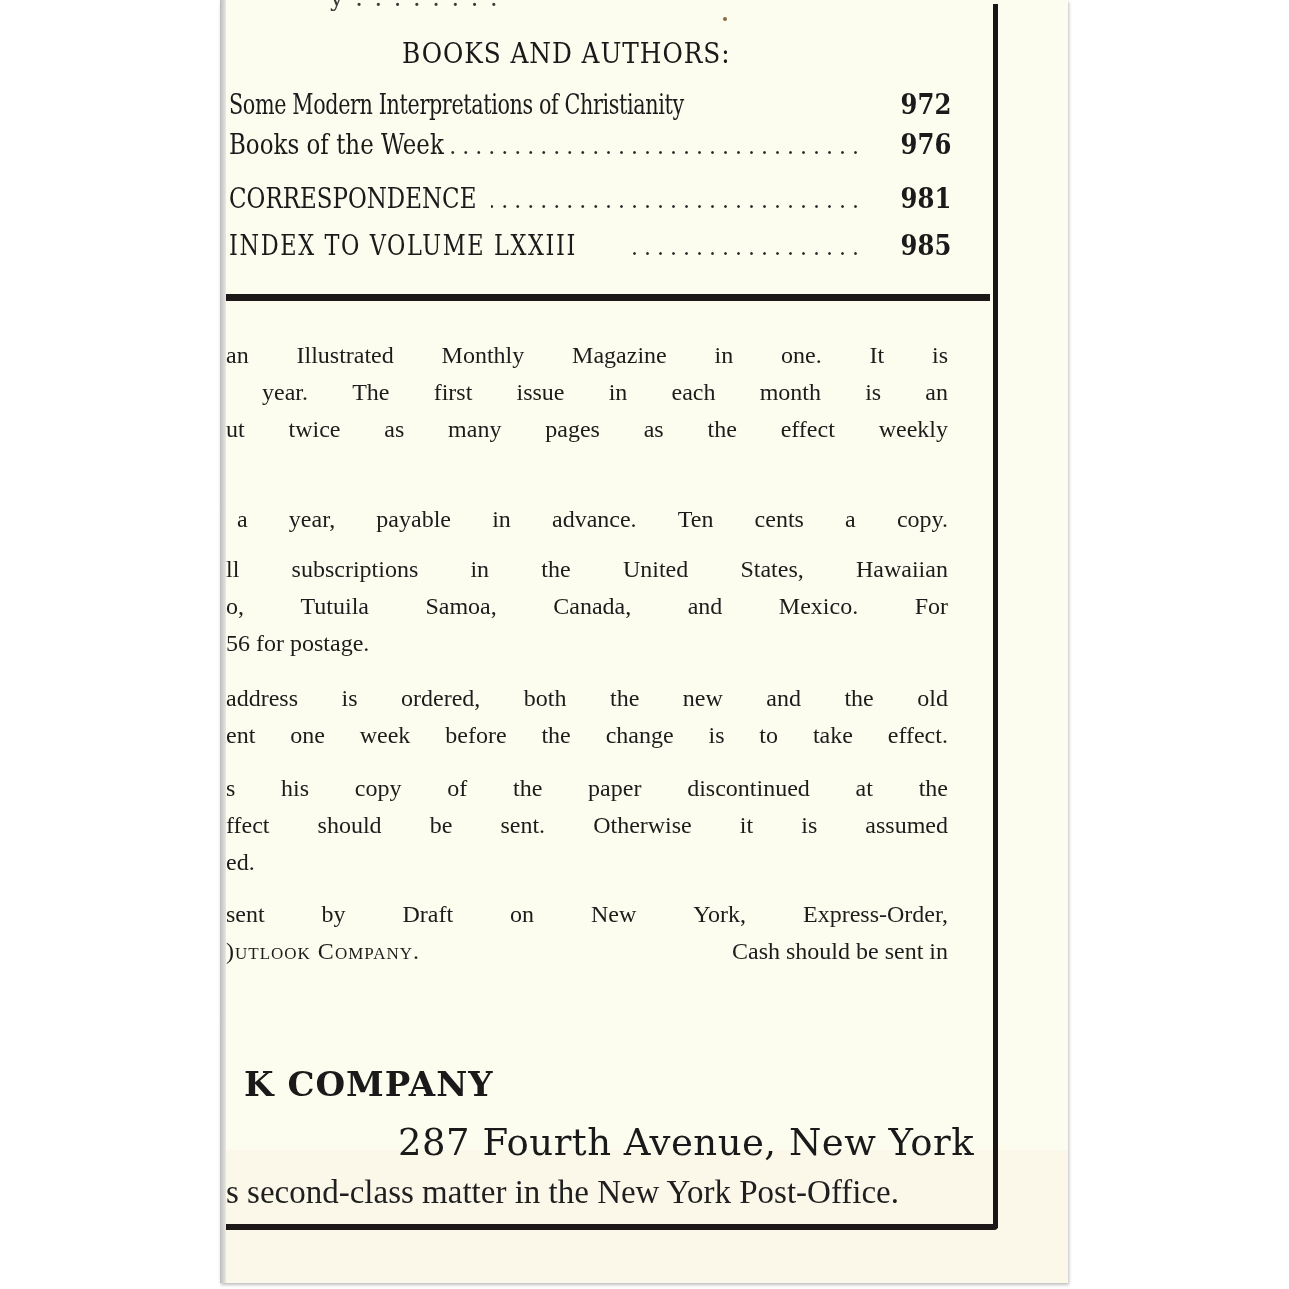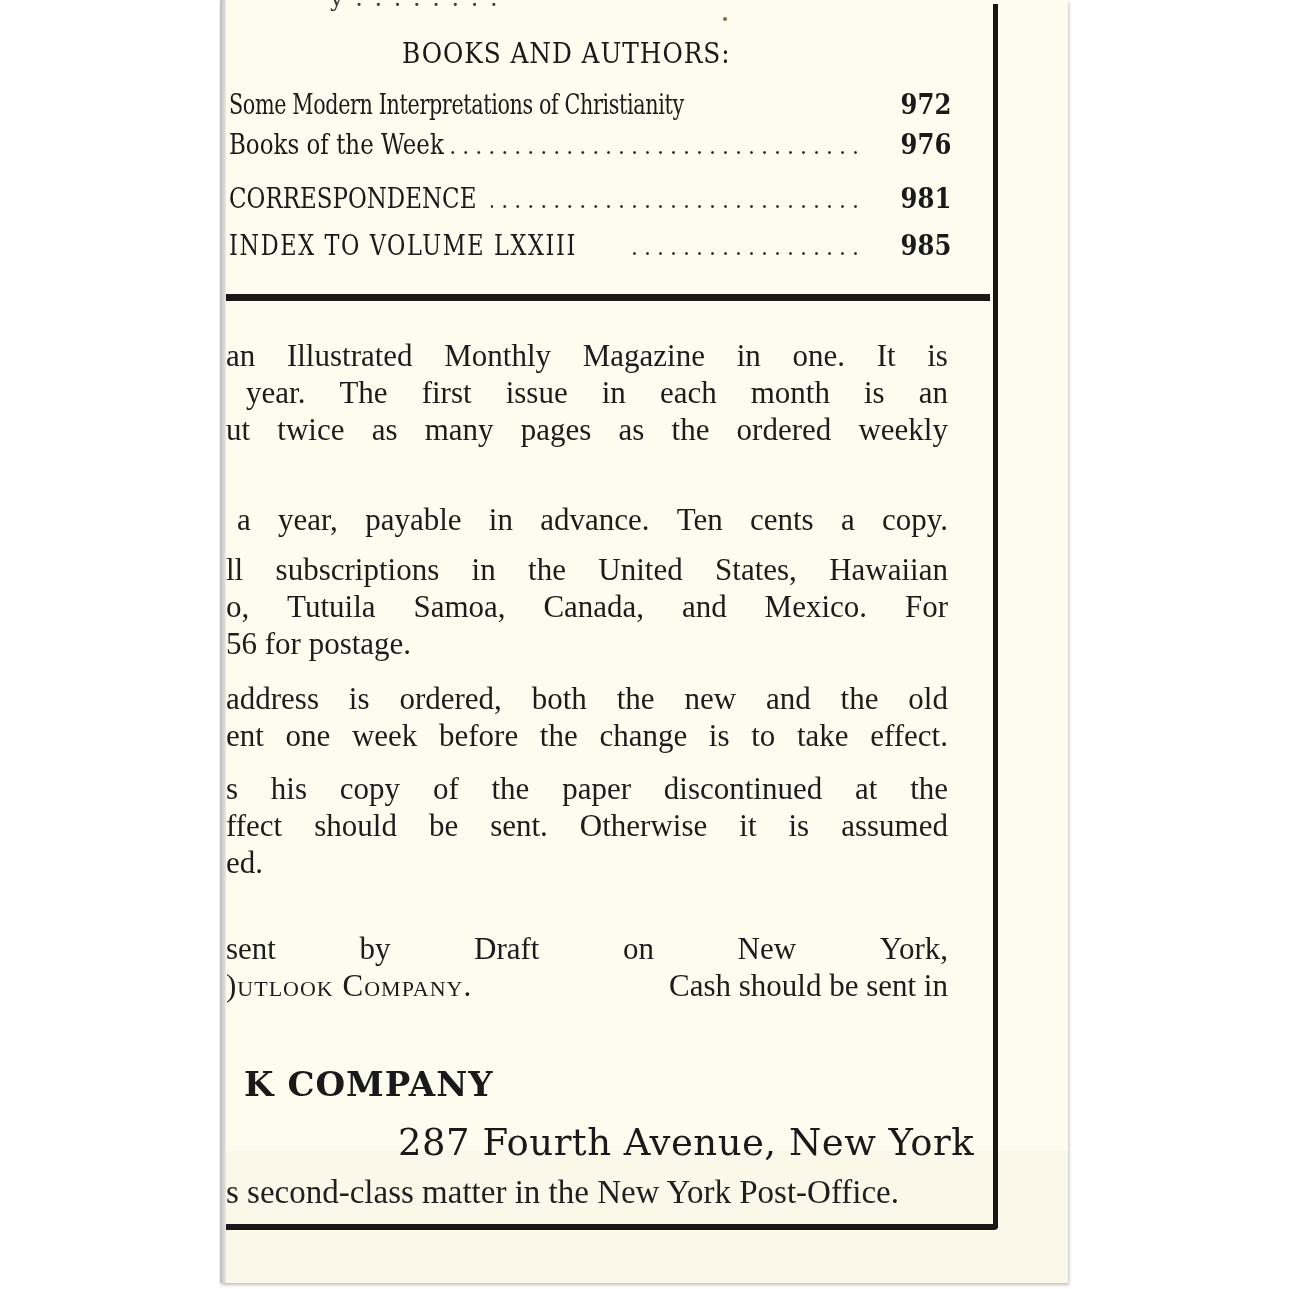--- a/index.html
+++ b/index.html
@@ -108,41 +108,41 @@
     .toc-row.r2 { top: 128px; }
     .toc-row.r3 { top: 182px; }
     .toc-row.r4 { top: 229px; }
     .toc-row.r4 .label { letter-spacing: 2px; transform: scaleX(0.8); }
 
     .body-text {
       position: absolute;
       left: 226px;
       width: 722px;
       font-family: "Liberation Serif", serif;
-      font-size: 31px;
+      font-size: 24px;
       line-height: 37px;
       color: #1c1c1c;
       white-space: nowrap;
     }
     .line {
       display: flex;
       justify-content: space-between;
       height: 37px;
       overflow: hidden;
     }
     .line.last { justify-content: flex-start; }
     .line span.w { display: inline-block; }
     .smallcaps { font-variant: small-caps; letter-spacing: 1px; }
 
     .p1 { top: 337px; }
     .p2 { top: 501px; }
     .p3 { top: 551px; }
     .p4 { top: 680px; }
     .p5 { top: 770px; }
-    .p6 { top: 896px; margin-top: 34px; }
+    .p6 { top: 896px; }
 
     .company {
       position: absolute;
       left: 227px;
       top: 1064px;
       font-family: "DejaVu Serif", serif;
       font-weight: bold;
       font-size: 34px;
       color: #1a1a1a;
       letter-spacing: 1px;
@@ -227,40 +227,40 @@
   <div class="line">
       <span class="w">an</span>
       <span class="w">Illustrated</span>
       <span class="w">Monthly</span>
       <span class="w">Magazine</span>
       <span class="w">in</span>
       <span class="w">one.</span>
       <span class="w">It</span>
       <span class="w">is</span>
     </div>
-  <div class="line" style="padding-left:20px;">
+  <div class="line" style="padding-left:36px;">
       <span class="w">year.</span>
       <span class="w">The</span>
       <span class="w">first</span>
       <span class="w">issue</span>
       <span class="w">in</span>
       <span class="w">each</span>
       <span class="w">month</span>
       <span class="w">is</span>
       <span class="w">an</span>
     </div>
   <div class="line">
       <span class="w">ut</span>
       <span class="w">twice</span>
       <span class="w">as</span>
       <span class="w">many</span>
       <span class="w">pages</span>
       <span class="w">as</span>
       <span class="w">the</span>
-      <span class="w">ordered</span>
+      <span class="w">effect</span>
       <span class="w">weekly</span>
     </div>
 </div>
 
 <div class="body-text p2">
   <div class="line" style="padding-left:11px;">
       <span class="w">a</span>
       <span class="w">year,</span>
       <span class="w">payable</span>
       <span class="w">in</span>
@@ -346,20 +346,21 @@
 </div>
 
 <div class="body-text p6">
   <div class="line">
       <span class="w">sent</span>
       <span class="w">by</span>
       <span class="w">Draft</span>
       <span class="w">on</span>
       <span class="w">New</span>
       <span class="w">York,</span>
+      <span class="w">Express-Order,</span>
     </div>
   <div class="line last">
     <span class="smallcaps">)utlook Company.</span>
     <span style="margin-left:auto;">Cash should be sent in</span>
   </div>
 </div>
 
 <div class="company">K COMPANY</div>
 <div class="address">287 Fourth Avenue, New York</div>
 <div class="postnote">s second-class matter in the New York Post-Office.</div>

